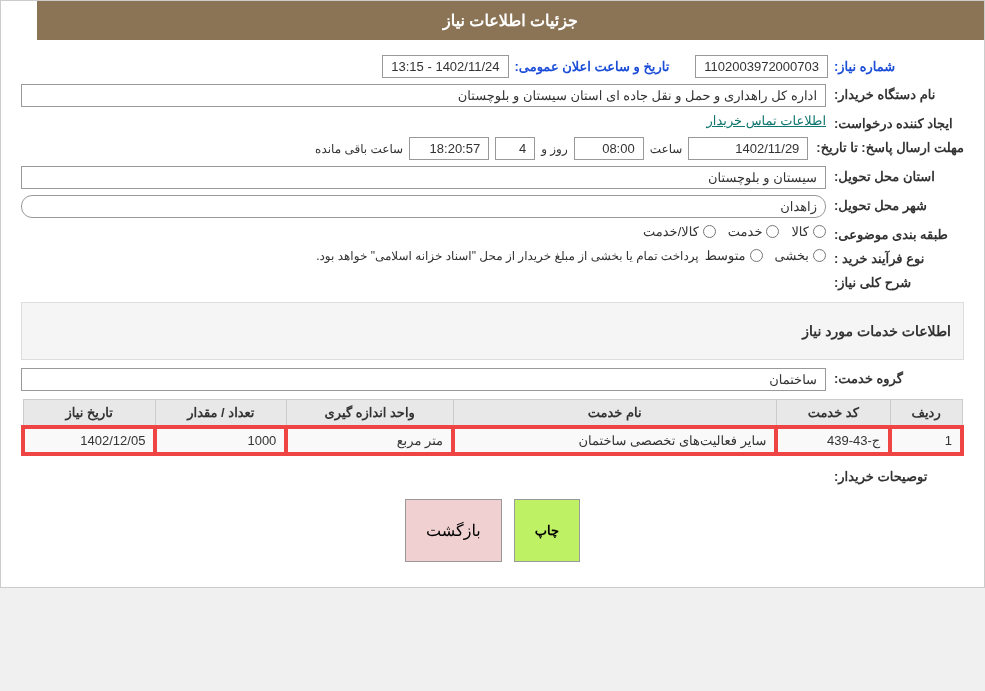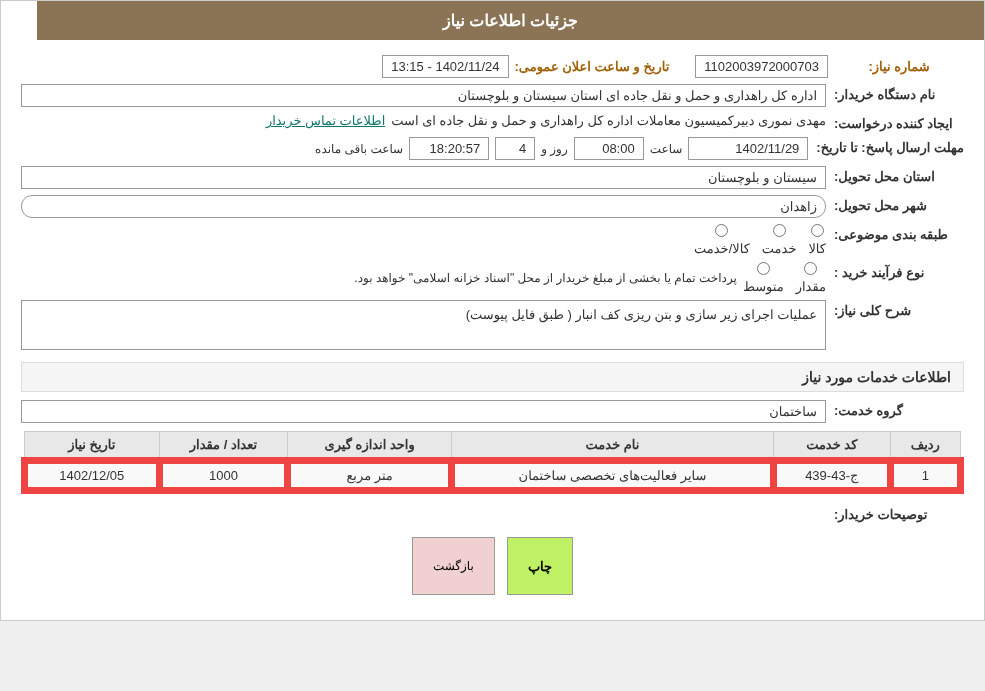--- a/index.html
+++ b/index.html
@@ -24,31 +24,31 @@
       font-size: 16px;
       font-weight: bold;
       margin-left: 36px;
     }
     .content {
       padding: 15px 20px;
     }
     .section-title {
       background: #f5f5f5;
       border: 1px solid #ddd;
-      padding: 6px 12px;
+      padding: 20px 12px;
       margin: 12px 0 8px 0;
       font-weight: bold;
       font-size: 14px;
     }
     .label {
-      color: #a16207;
+      color: #1d4ed8;
       font-weight: bold;
       white-space: nowrap;
       min-width: 130px;
-      text-align: center;
+      text-align: left;
     }
     .value-box {
       border: 1px solid #999;
       padding: 3px 8px;
       background: #fff;
       min-height: 22px;
       min-width: 80px;
     }
     .value-box.wide {
       flex: 1;
@@ -73,21 +73,20 @@
     }
     .radio-group {
       display: flex;
       align-items: center;
       gap: 12px;
     }
     .radio-item {
       display: flex;
       align-items: center;
       gap: 4px;
-      flex-direction: column;
     }
     .radio-item input[type="radio"] {
       margin: 0;
     }
     .description-box {
       border: 1px solid #999;
       padding: 6px 8px;
       background: #fff;
       min-height: 50px;
       width: 100%;
@@ -100,23 +99,22 @@
       margin-top: 8px;
     }
     .service-table th {
       background: #e8e8e8;
       border: 1px solid #ccc;
       padding: 5px 8px;
       text-align: center;
       font-weight: bold;
     }
     .service-table td {
-      border: 7px solid #ef4444;
+      border: 4px solid #ef4444;
       padding: 4px 8px;
-      text-align: center;
     }
     .service-table tr:nth-child(odd) td {
       background: #f9f9f9;
     }
     .buyer-notes {
       border: 1px solid #999;
       padding: 6px 8px;
       background: #fff;
       min-height: 60px;
       width: 100%;
@@ -137,21 +135,21 @@
       cursor: pointer;
       font-size: 13px;
       font-family: Tahoma, Arial, sans-serif;
       font-weight: bold;
     }
     .btn-back {
       background: #f0d0d0;
       border: 1px solid #999;
       padding: 21px 20px;
       cursor: pointer;
-      font-size: 12px;
+      font-size: 16px;
       font-family: Tahoma, Arial, sans-serif;
     }
     .row-with-label {
       display: flex;
       align-items: flex-start;
       gap: 8px;
       margin-bottom: 6px;
     }
     .field-label {
       min-width: 130px;
@@ -195,21 +193,20 @@
       <span class="field-label">نام دستگاه خریدار:</span>
       <div class="field-content">
         <div class="value-box wide">اداره کل راهداری و حمل و نقل جاده ای استان سیستان و بلوچستان</div>
       </div>
     </div>
 
     <div class="row-with-label">
       <span class="field-label">ایجاد کننده درخواست:</span>
       <div class="field-content">
         <div class="inline-fields">
-          <span>مهدی نموری دبیرکمیسیون معاملات اداره کل راهداری و حمل و نقل جاده ای است</span>
           <span class="link-text">اطلاعات تماس خریدار</span>
         </div>
       </div>
     </div>
 
     <div class="row-with-label">
       <span class="field-label">مهلت ارسال پاسخ: تا تاریخ:</span>
       <div class="field-content">
         <div class="date-time-row">
           <div class="value-box date">1402/11/29</div>
@@ -257,37 +254,34 @@
       </div>
     </div>
 
     <div class="row-with-label">
       <span class="field-label">نوع فرآیند خرید :</span>
       <div class="field-content">
         <div class="inline-fields">
           <div class="radio-group">
             <div class="radio-item">
               <input type="radio" name="purchase_type" style="">
-              <span>مقدار</span>
+              <span>بخشی</span>
             </div>
             <div class="radio-item">
               <input type="radio" name="purchase_type" style="">
               <span>متوسط</span>
             </div>
           </div>
           <span style="font-size:12px; color:#333;">پرداخت تمام یا بخشی از مبلغ خریدار از محل "اسناد خزانه اسلامی" خواهد بود.</span>
         </div>
       </div>
     </div>
 
     <div class="row-with-label">
       <span class="field-label">شرح کلی نیاز:</span>
-      <div class="field-content">
-        <div class="description-box">عملیات اجرای زیر سازی و بتن ریزی کف انبار ( طبق فایل پیوست)</div>
-      </div>
     </div>
 
     <div class="section-title">اطلاعات خدمات مورد نیاز</div>
 
     <div class="row-with-label">
       <span class="field-label">گروه خدمت:</span>
       <div class="field-content">
         <div class="value-box" style="min-width:150px;">ساختمان</div>
       </div>
     </div>

